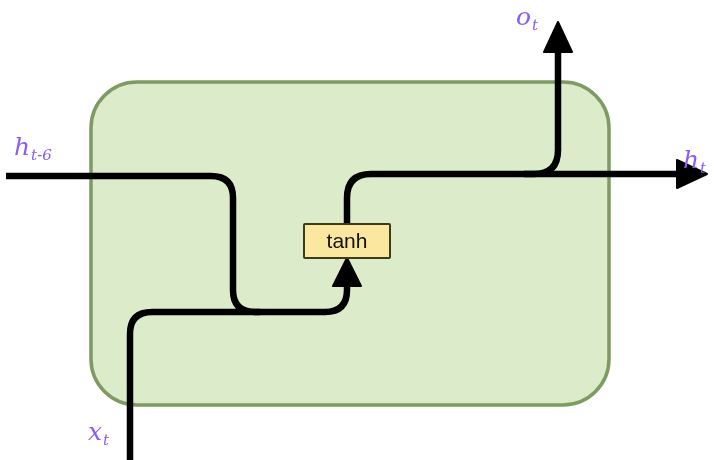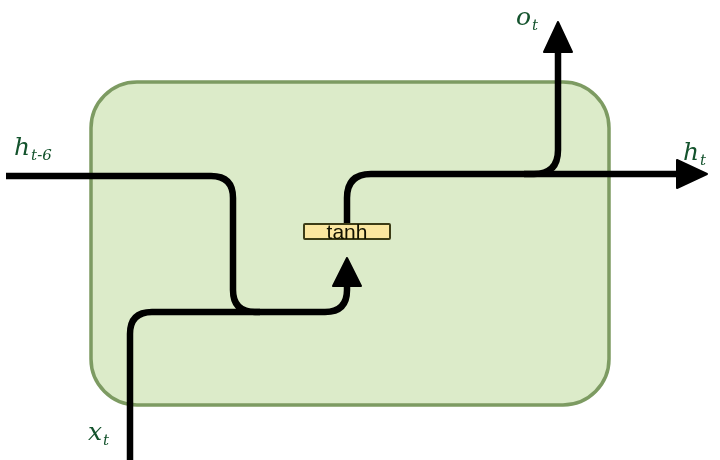--- a/index.html
+++ b/index.html
@@ -38,37 +38,37 @@
     fill: #000000;
     stroke: #000000;
     stroke-width: 2;
     stroke-linejoin: round;
   }
   .tanh-box {
     position: absolute;
     left: 303px;
     top: 223px;
     width: 88px;
-    height: 17px;
+    height: 36px;
     background: #fbe7a0;
     border: 2px solid #3c3c16;
     border-radius: 2px;
     display: flex;
     align-items: center;
     justify-content: center;
     font-size: 21px;
     color: #111100;
     box-sizing: border-box;
   }
   .mathlabel {
     position: absolute;
     font-family: "DejaVu Serif", serif;
     font-style: italic;
     font-size: 25px;
-    color: #14532d;
+    color: #8b5cf6;
     white-space: nowrap;
     line-height: 1.1;
   }
   .mathlabel .sub {
     font-size: 15px;
     font-style: italic;
     vertical-align: -5px;
     margin-left: 1px;
   }
 </style>
@@ -103,17 +103,17 @@
   </div>
 
   <div class="mathlabel" style="left:88px; top:418px;text-align:center;">
     <span>x</span><span class="sub">t</span>
   </div>
 
   <div class="mathlabel" style="left:516px; top:3px;">
     <span>o</span><span class="sub">t</span>
   </div>
 
-  <div class="mathlabel" style="left:683px; top:138px;">
+  <div class="mathlabel" style="left:683px; top:146px;">
     <span>h</span><span class="sub">t</span>
   </div>
 
 </div>
 
 </body></html>

